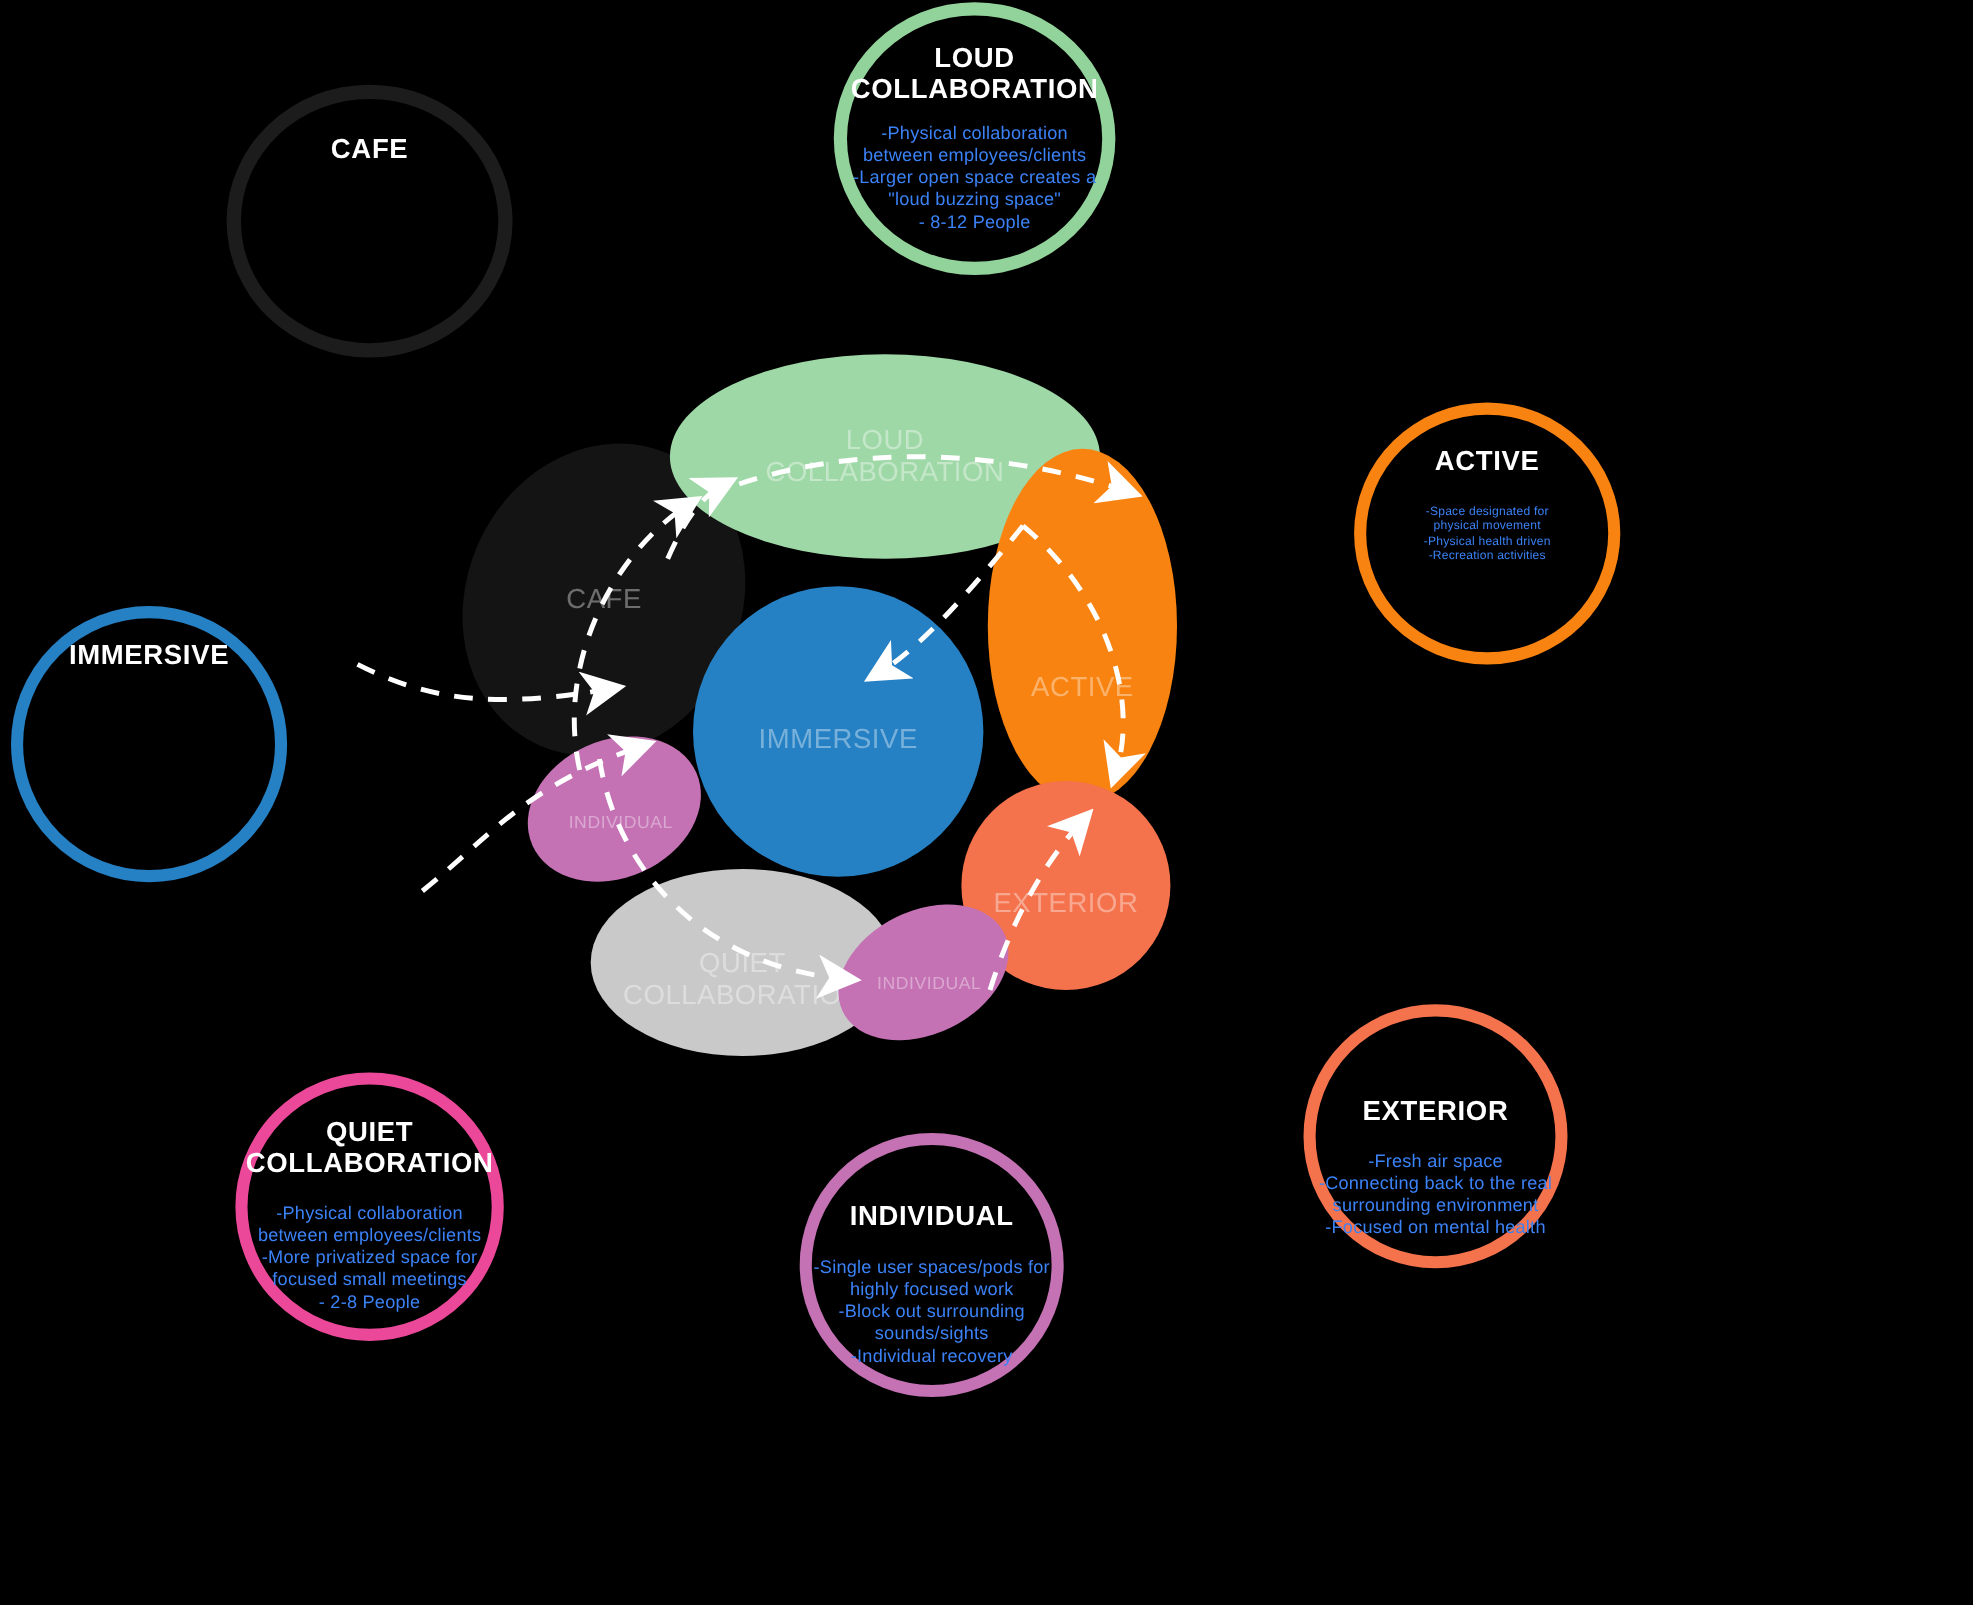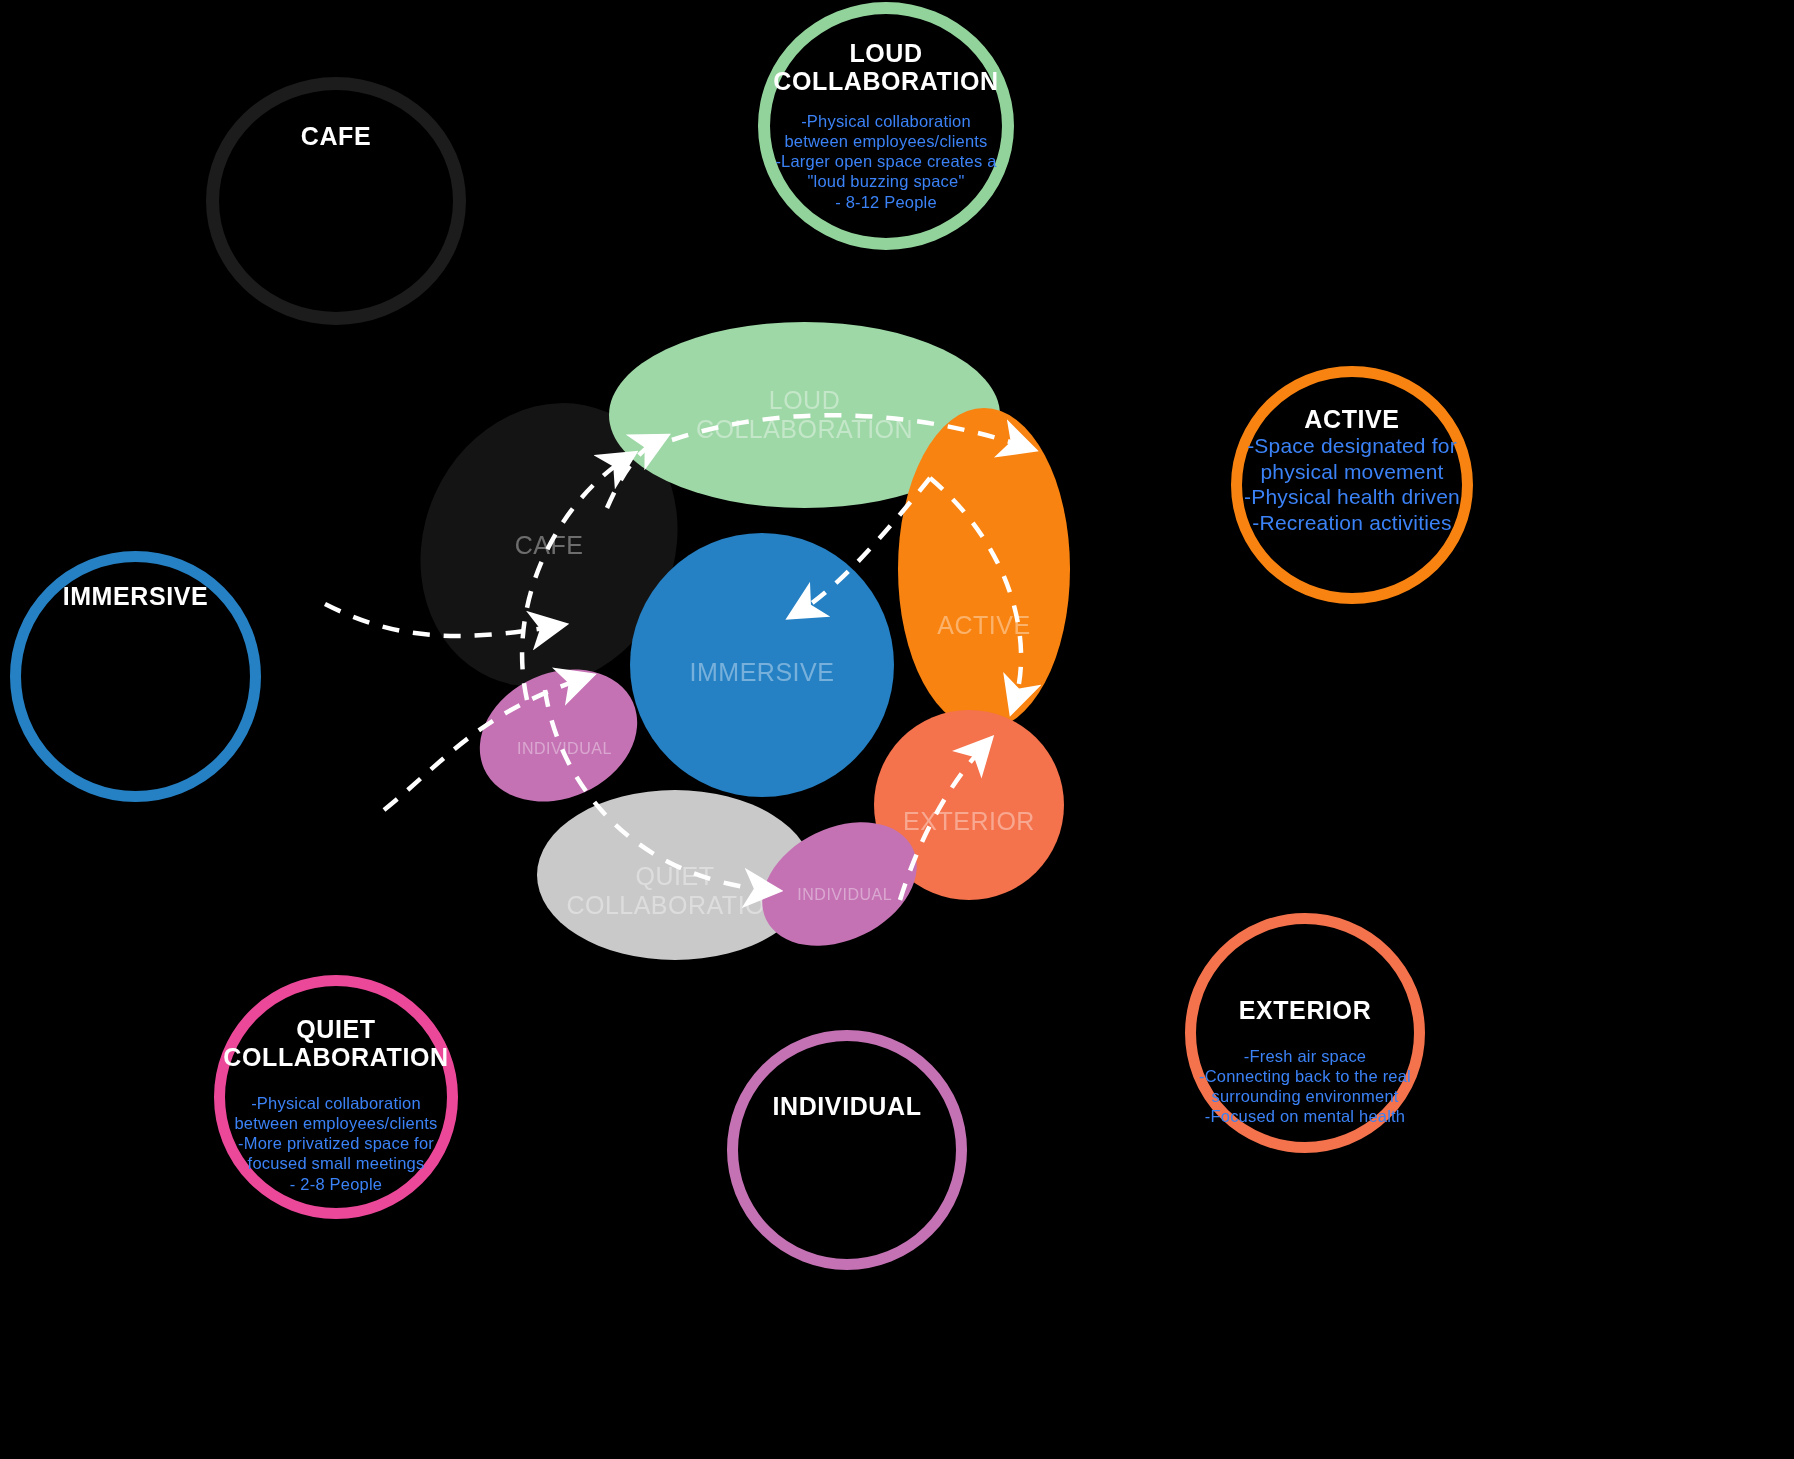--- a/index.html
+++ b/index.html
@@ -89,21 +89,21 @@
 COLLABORATION</div>
     <div class="legend-body" style="font-size:16.5px; margin-top:16px; width:244px;">-Physical collaboration
 between employees/clients
 -Larger open space creates a
 "loud buzzing space"
 - 8-12 People</div>
   </div>
 
   <div class="legend" style="left:1231px; top:366px; width:242px; height:238px; border:11px solid #f98310; padding-top:28px;">
     <div class="legend-title" style="font-size:25px;">ACTIVE</div>
-    <div class="legend-body" style="font-size:21px; width:218px;">-Space designated for
+    <div class="legend-body" style="font-size:11px; margin-top:26px; width:218px;">-Space designated for
 physical movement
 -Physical health driven
 -Recreation activities</div>
   </div>
 
   <div class="legend" style="left:10px; top:551px; width:251px; height:251px; border:11px solid #2580c4; padding-top:20px;">
     <div class="legend-title" style="font-size:25px;">IMMERSIVE</div>
   </div>
 
   <div class="legend" style="left:1185px; top:913px; width:240px; height:240px; border:11px solid #f4724c; padding-top:72px;">
@@ -119,20 +119,25 @@
 COLLABORATION</div>
     <div class="legend-body" style="font-size:16.5px; margin-top:22px; width:236px;">-Physical collaboration
 between employees/clients
 -More privatized space for
 focused small meetings
 - 2-8 People</div>
   </div>
 
   <div class="legend" style="left:727px; top:1030px; width:240px; height:240px; border:11px solid #c472b4; padding-top:51px;">
     <div class="legend-title" style="font-size:25px;">INDIVIDUAL</div>
+    <div class="legend-body" style="font-size:16.5px; margin-top:22px; width:238px;">-Single user spaces/pods for
+highly focused work
+-Block out surrounding
+sounds/sights
+-Individual recovery</div>
   </div>
 
   <div class="blob" style="left:424px; top:400px; width:250px; height:290px; background:#141414;
               transform: rotate(24deg);">
     <span class="blob-label" style="font-size:25px; transform: rotate(-24deg);">CAFE</span>
   </div>
 
   <div class="blob" style="left:609px; top:322px; width:391px; height:186px; background:#9ed8a6; border-radius:50%;">
     <span class="blob-label" style="font-size:25px;">LOUD
 COLLABORATION</span>

